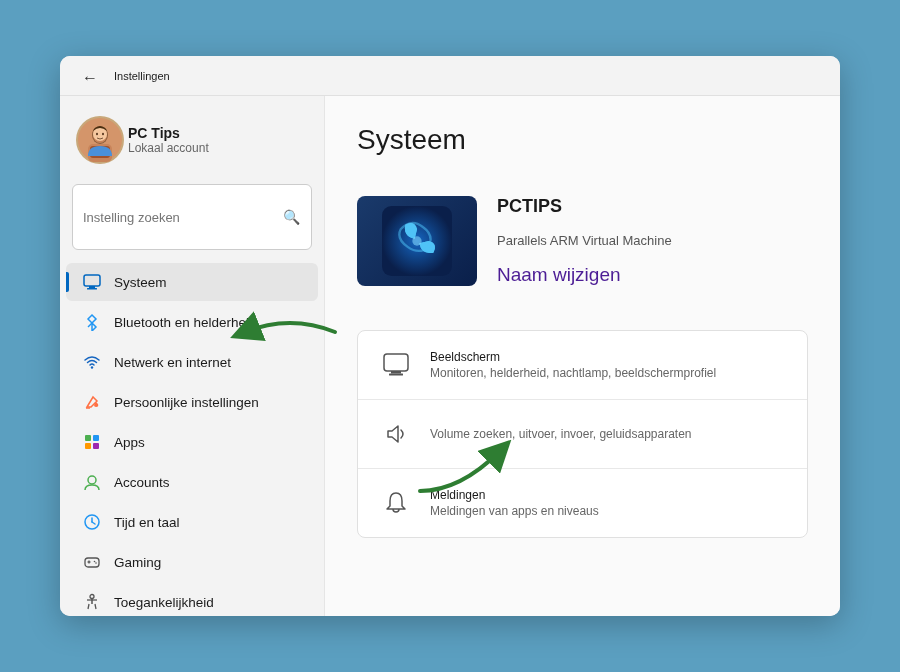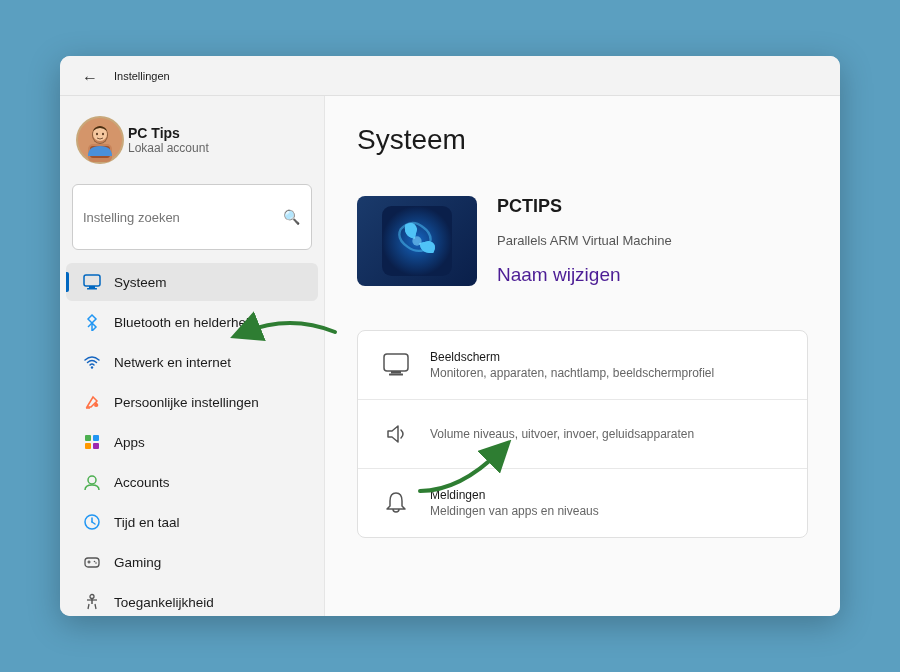--- a/index.html
+++ b/index.html
@@ -478,33 +478,33 @@
           <div class="settings-item">
             <div class="settings-item-icon">
               <svg width="28" height="28" viewBox="0 0 28 28" fill="none">
                 <rect x="2" y="3" width="24" height="17" rx="3" stroke="#555" stroke-width="1.5" fill="none"></rect>
                 <rect x="9" y="20" width="10" height="2.5" fill="#555"></rect>
                 <rect x="7" y="22.5" width="14" height="2" rx="0.5" fill="#555"></rect>
               </svg>
             </div>
             <div class="settings-item-text">
               <span class="settings-item-title">Beeldscherm</span>
-              <span class="settings-item-desc">Monitoren, apparaten, nachtlamp, beeldschermprofiel</span>
+              <span class="settings-item-desc">Monitoren, helderheid, nachtlamp, beeldschermprofiel</span>
             </div>
           </div>
 
           <div class="settings-item">
             <div class="settings-item-icon">
               <svg width="28" height="28" viewBox="0 0 28 28" fill="none">
                 <path d="M6 11 L6 17 L10 17 L16 22 L16 6 L10 11 Z" stroke="#555" stroke-width="1.5" fill="none" stroke-linejoin="round"></path>
                 <path d="M19 10 Q23 14 19 18" stroke="#555" stroke-width="1.5" fill="none" stroke-linecap="round"></path>
               </svg>
             </div>
             <div class="settings-item-text">
-              <span class="settings-item-desc">Volume niveaus, uitvoer, invoer, geluidsapparaten</span>
+              <span class="settings-item-desc">Volume zoeken, uitvoer, invoer, geluidsapparaten</span>
             </div>
           </div>
 
           <div class="settings-item">
             <div class="settings-item-icon">
               <svg width="28" height="28" viewBox="0 0 28 28" fill="none">
                 <path d="M14 4 Q20 4 20 12 L20 17 L23 20 L5 20 L8 17 L8 12 Q8 4 14 4Z" stroke="#555" stroke-width="1.5" fill="none" stroke-linejoin="round"></path>
                 <path d="M11 20 Q11 23 14 23 Q17 23 17 20" stroke="#555" stroke-width="1.5" fill="none"></path>
               </svg>
             </div>

